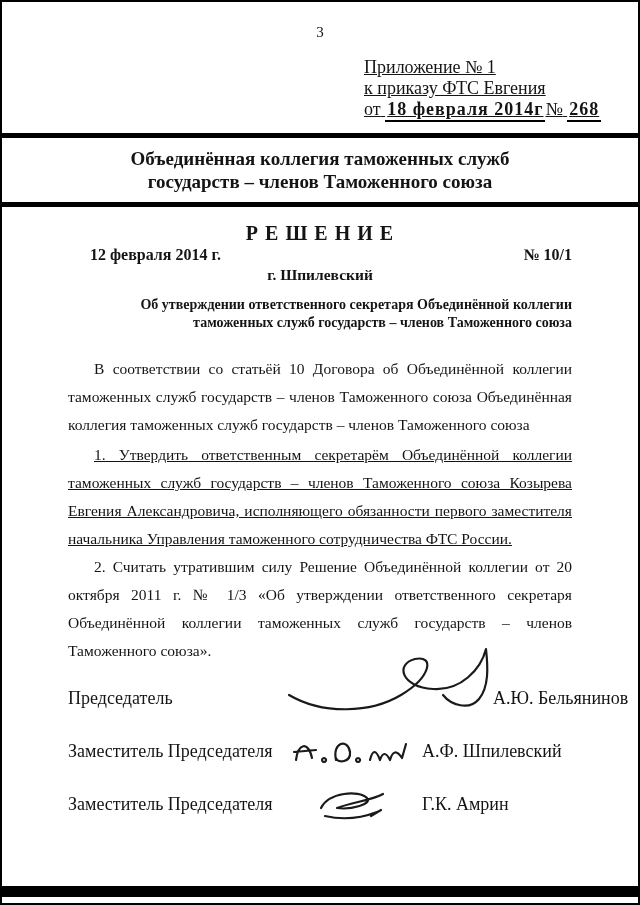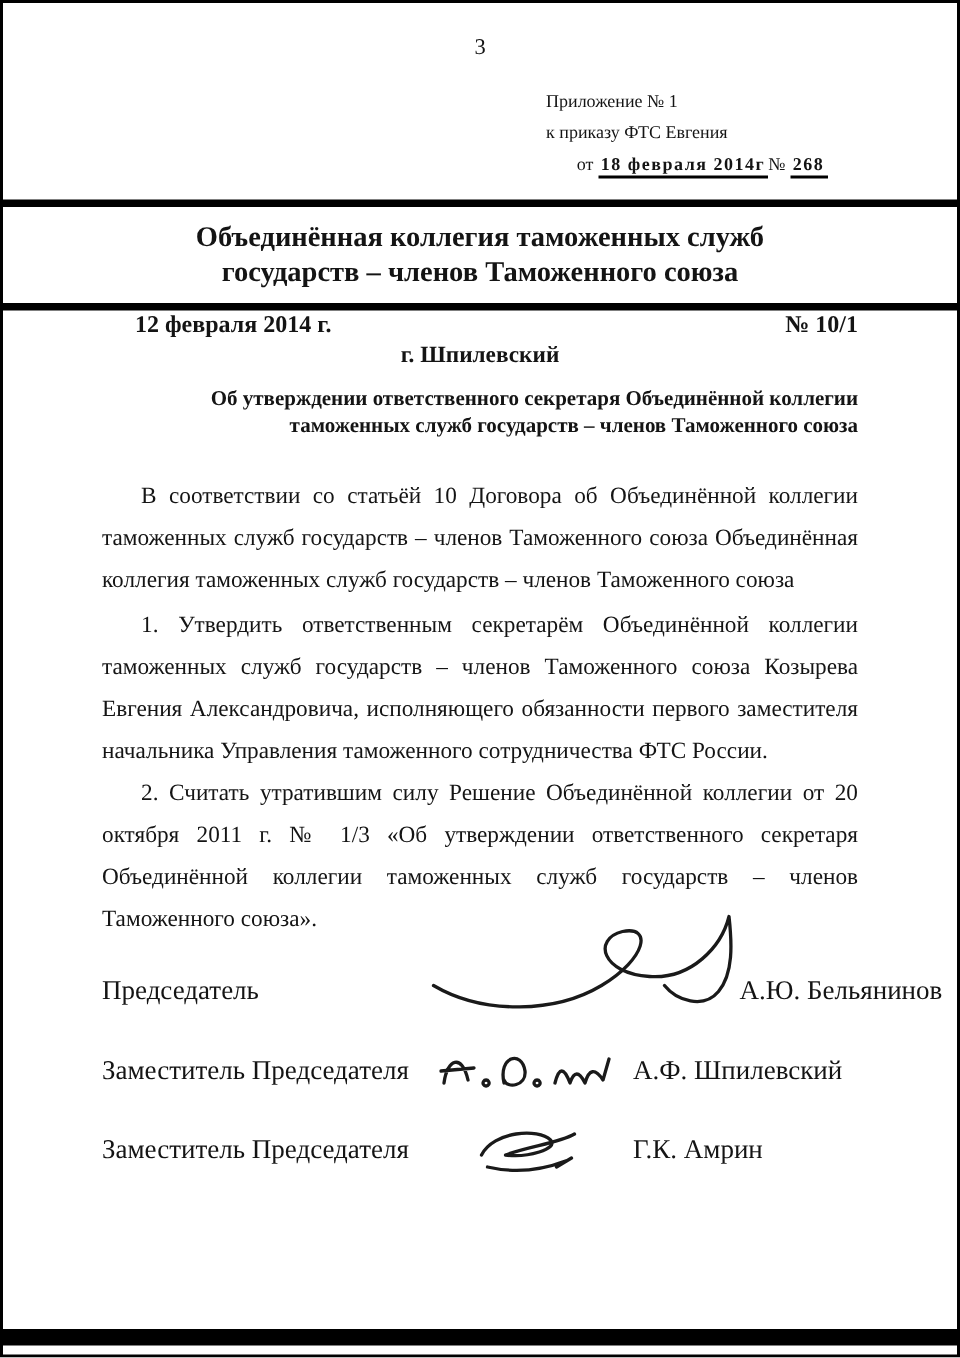--- a/index.html
+++ b/index.html
@@ -14,22 +14,23 @@
     border: 2px solid #000;
     padding: 22px 66px 0 66px;
     position: relative;
     overflow: hidden;
   }
   .page-number { text-align: center; font-size: 15px; }
 
   .appendix {
     margin-top: 16px;
     margin-left: 296px;
-    font-size: 12px;
+    font-size: 18px;
     line-height: 21px;
+    text-decoration: underline;
   }
   .appendix-line3 { white-space: nowrap; text-align: center; }
   .handwritten {
     font-weight: bold;
     border-bottom: 2px solid #000;
     padding: 0 2px 1px 2px;
     letter-spacing: 1px;
   }
 
   .bleed-bar {
@@ -84,21 +85,21 @@
     line-height: 28px;
     text-align: justify;
     text-indent: 26px;
   }
   .intro { margin-top: 23px; }
   .resolved {
     margin-top: 11px;
     font-size: 15.5px;
     line-height: 28px;
   }
-  .item1 { margin-top: 2px; }
+  .item1 { margin-top: 2px; text-decoration: underline; }
   .item2 { margin-top: 0; }
 
   .sig-row {
     display: flex;
     align-items: center;
     margin-top: 13px;
     height: 40px;
     font-size: 18px;
     font-family: Liberation Serif, serif;
   }
@@ -133,20 +134,21 @@
     </div>
   </div>
 
   <div class="bleed-bar"></div>
 
   <h1 class="org-title">Объединённая коллегия таможенных служб
 государств – членов Таможенного союза</h1>
 
   <div class="bleed-bar second"></div>
 
+  <h2 class="doc-type">Р Е Ш Е Н И Е</h2>
 
   <div class="meta-row">
     <span>12 февраля 2014 г.</span>
     <span>№ 10/1</span>
   </div>
 
   <div class="city">г. Шпилевский</div>
 
   <div class="subject">Об утверждении ответственного секретаря Объединённой коллегии
 таможенных служб государств – членов Таможенного союза</div>

